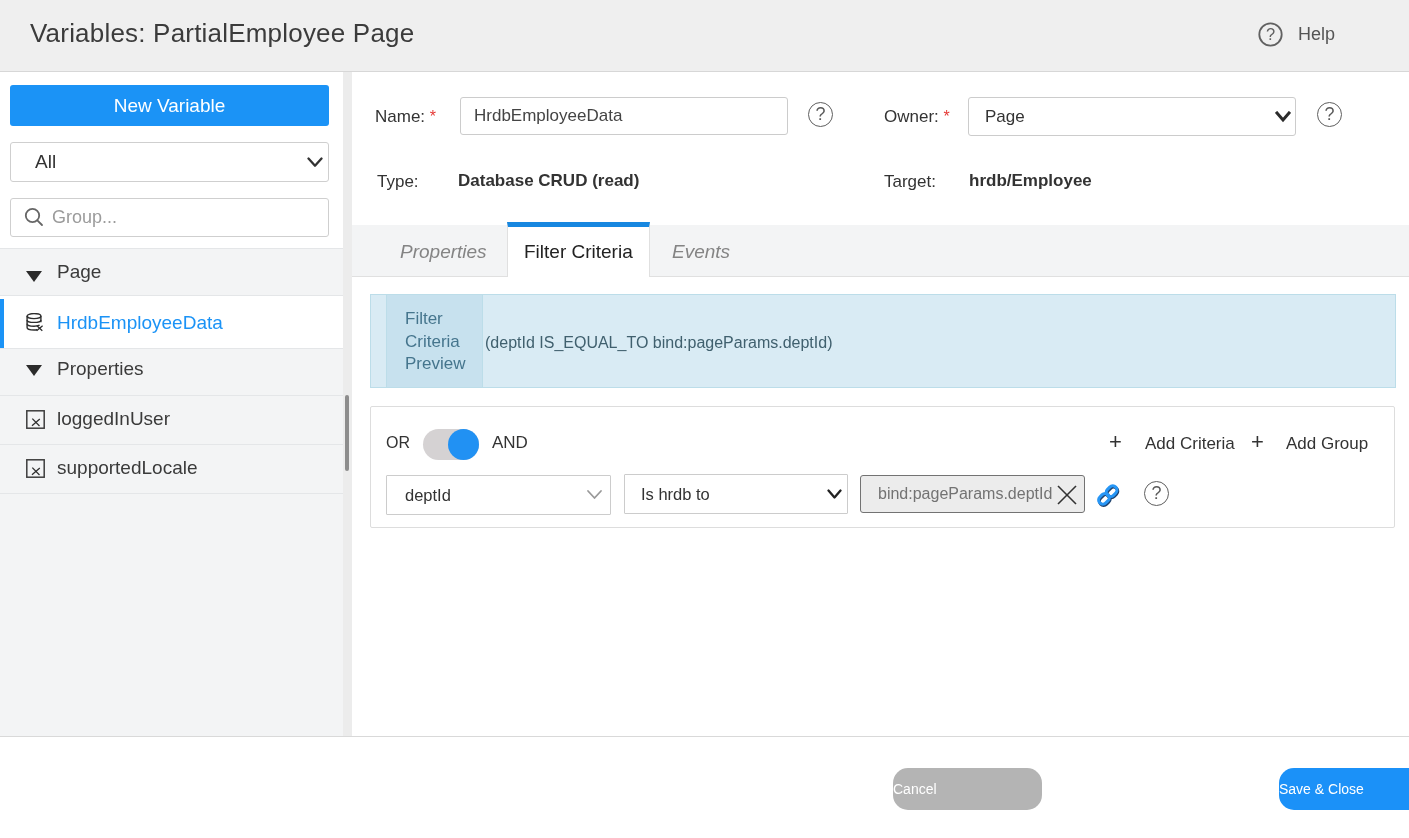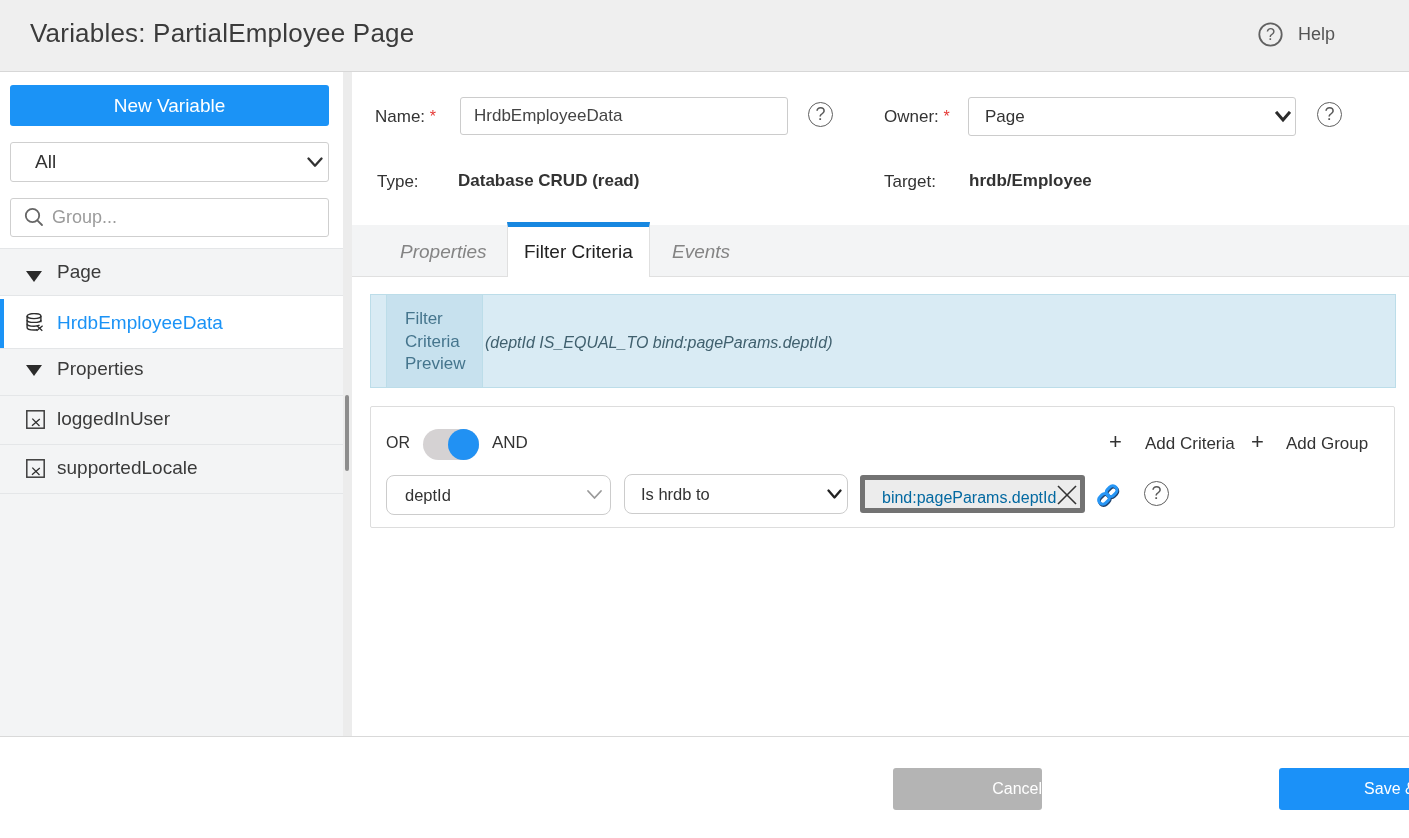--- a/index.html
+++ b/index.html
@@ -31,37 +31,37 @@
 .qc { width:25px; height:25px; border-radius:50%; border:1.7px solid #5f5f5f; color:#5a5a5a; text-align:center; font-size:18px; line-height:22px; }
 
 
 #tabstrip { left:352px; top:225px; width:1057px; height:52px; background:#f3f4f5; border-bottom:1px solid #e0e0e0; }
 #tabact { left:507px; top:222px; width:143px; height:55px; background:#fff; border-left:1px solid #e0e0e0; border-right:1px solid #e0e0e0; border-top:5px solid #1787e0; }
 .tabtxt { font-size:19px; color:#848484; top:241px;font-style:italic; }
 
 
 #pv { left:370px; top:294px; width:1026px; height:94px; background:#d9ebf4; border:1px solid #bcdde9; }
 #pvlbl { left:370px; top:294px; width:97px; height:94px; background:#c7e1ee; border:1px solid #bcdde9; color:#45758d; font-weight:normal; font-size:17px; padding:13px 0 0 18px; line-height:22.5px;margin-left:16px; }
-#pvtxt { left:485px; top:334px; font-size:16px; color:#40606e;font-style:italic; }
+#pvtxt { left:485px; top:334px; font-size:16px; color:#40606e; }
 
 
 #crit { left:370px; top:406px; width:1025px; height:122px; border:1px solid #ddd; border-radius:2px; background:#fff; }
 #ortxt { left:386px; top:434px; font-size:16px; color:#333; }
 #toggle { left:423px; top:429px; width:56px; height:31px; background:#d5d2d3; border-radius:16px; }
 #knob { left:448px; top:429px; width:31px; height:31px; background:#2191f3; border-radius:50%; }
 #andtxt { left:492px; top:433px; font-size:17px; color:#333; }
 .addtxt { font-size:17px; color:#333; }
 .plus { font-size:22px; color:#333; font-weight:normal; }
 
-.csel { border:1px solid #ccc; border-radius:8px; background:#fff; font-size:16.5px; color:#333; }
-#chip { left:860px; top:475px; width:225px; height:38px; background:#ececec; border:5px solid #737373; border-radius:3px; font-size:16px; color:#0369a1; }
+.csel { border:1px solid #ccc; border-radius:1px; background:#fff; font-size:16.5px; color:#333; }
+#chip { left:860px; top:475px; width:225px; height:38px; background:#ececec; border:1px solid #737373; border-radius:3px; font-size:16px; color:#737373; }
 
 
 #footer { left:0; top:736px; width:1409px; height:102px; background:#fff; border-top:1px solid #d9d9d9; }
-.btn { height:42px; border-radius:3px; color:#fff; font-size:16px; text-align:right; line-height:42px; }
+.btn { height:42px; border-radius:15px; color:#fff; font-size:14px; text-align:left; line-height:42px; }
 #bcancel { left:893px; top:768px; width:149px; background:#b4b4b4; }
 #bsave { left:1062px; top:768px; width:149px; background:#8b8b8b; }
 #bsc { left:1231px; top:768px; width:182px; background:#1b91f8;margin-left:48px; }
 </style>
 </head>
 <body>
 <div id="stage">
   <div id="hdr" class="abs"></div>
   <div id="title" class="abs">Variables: PartialEmployee Page</div>
   <div id="helpwrap" class="abs">

